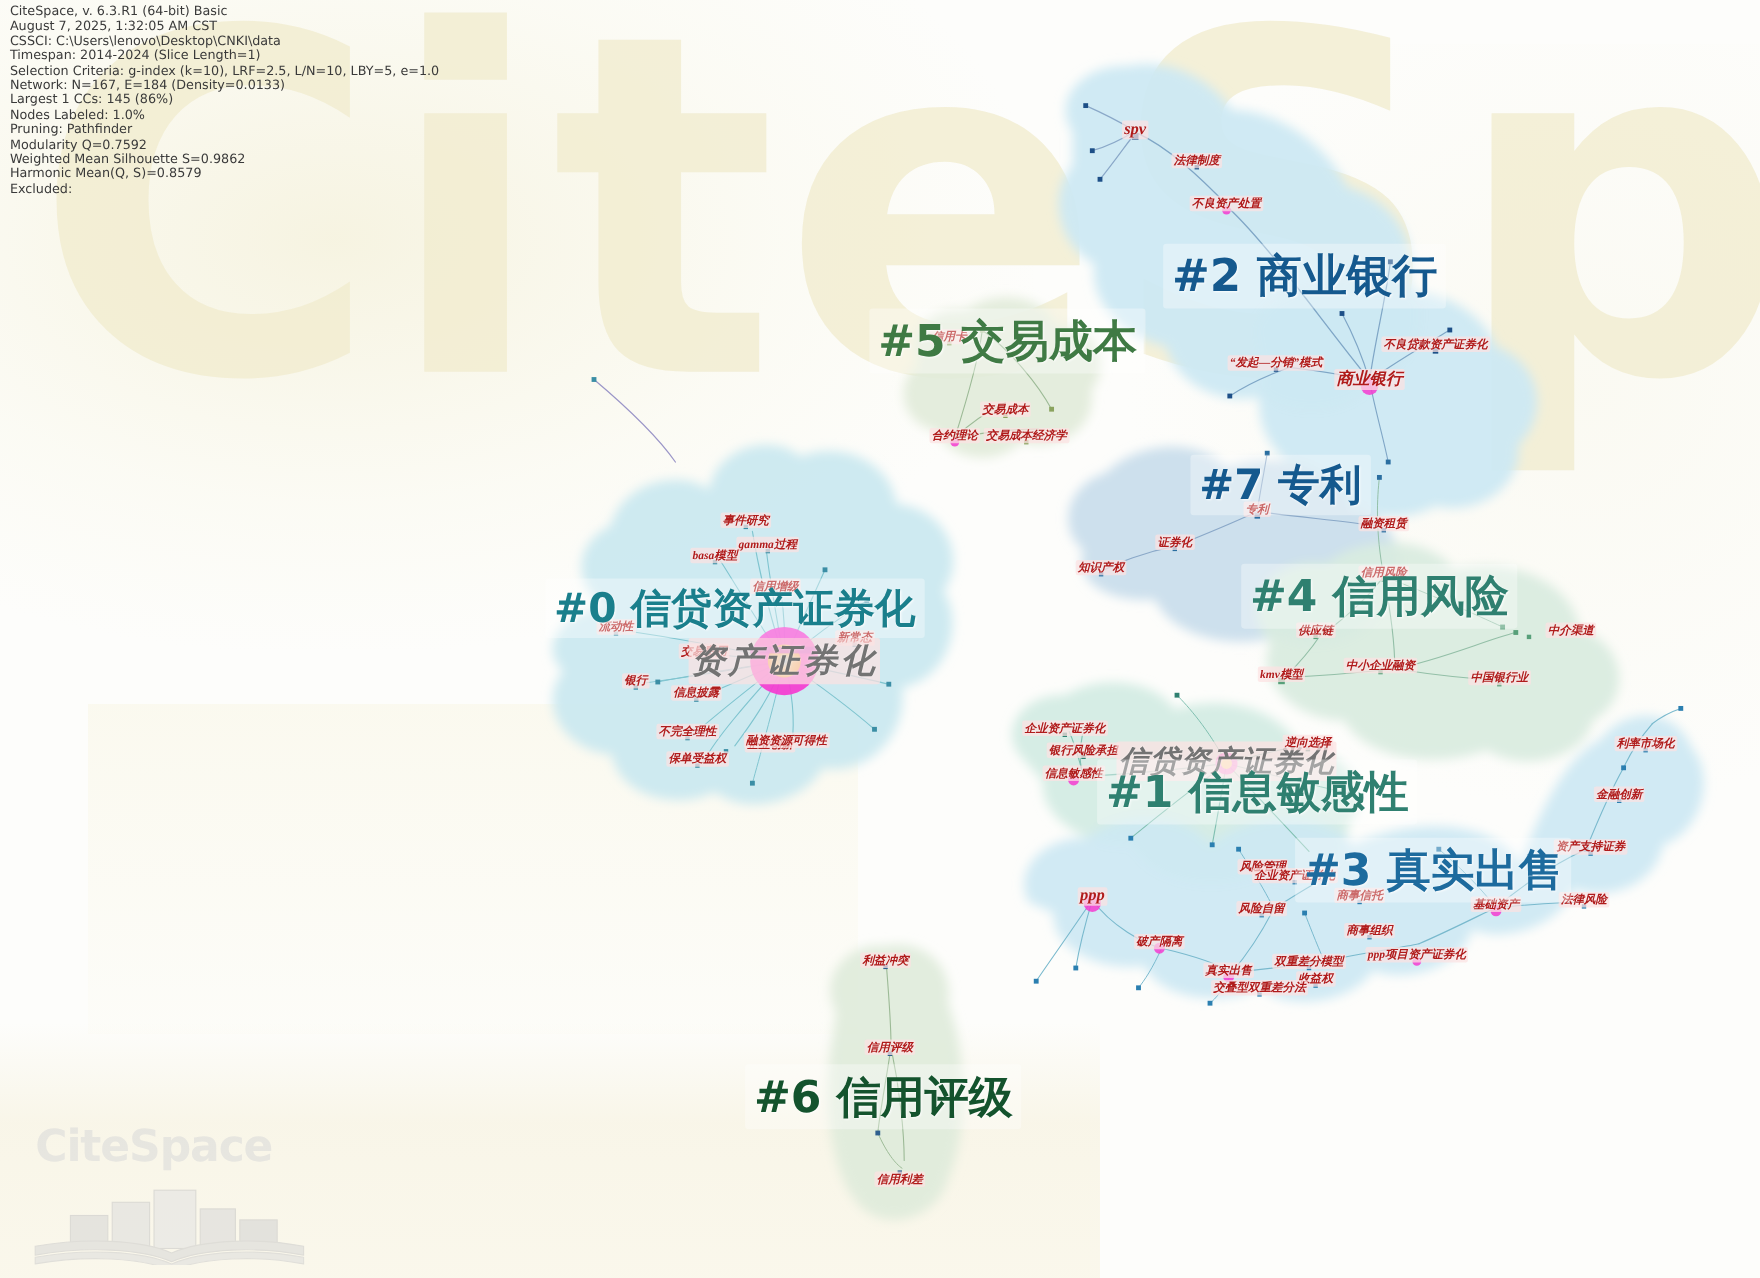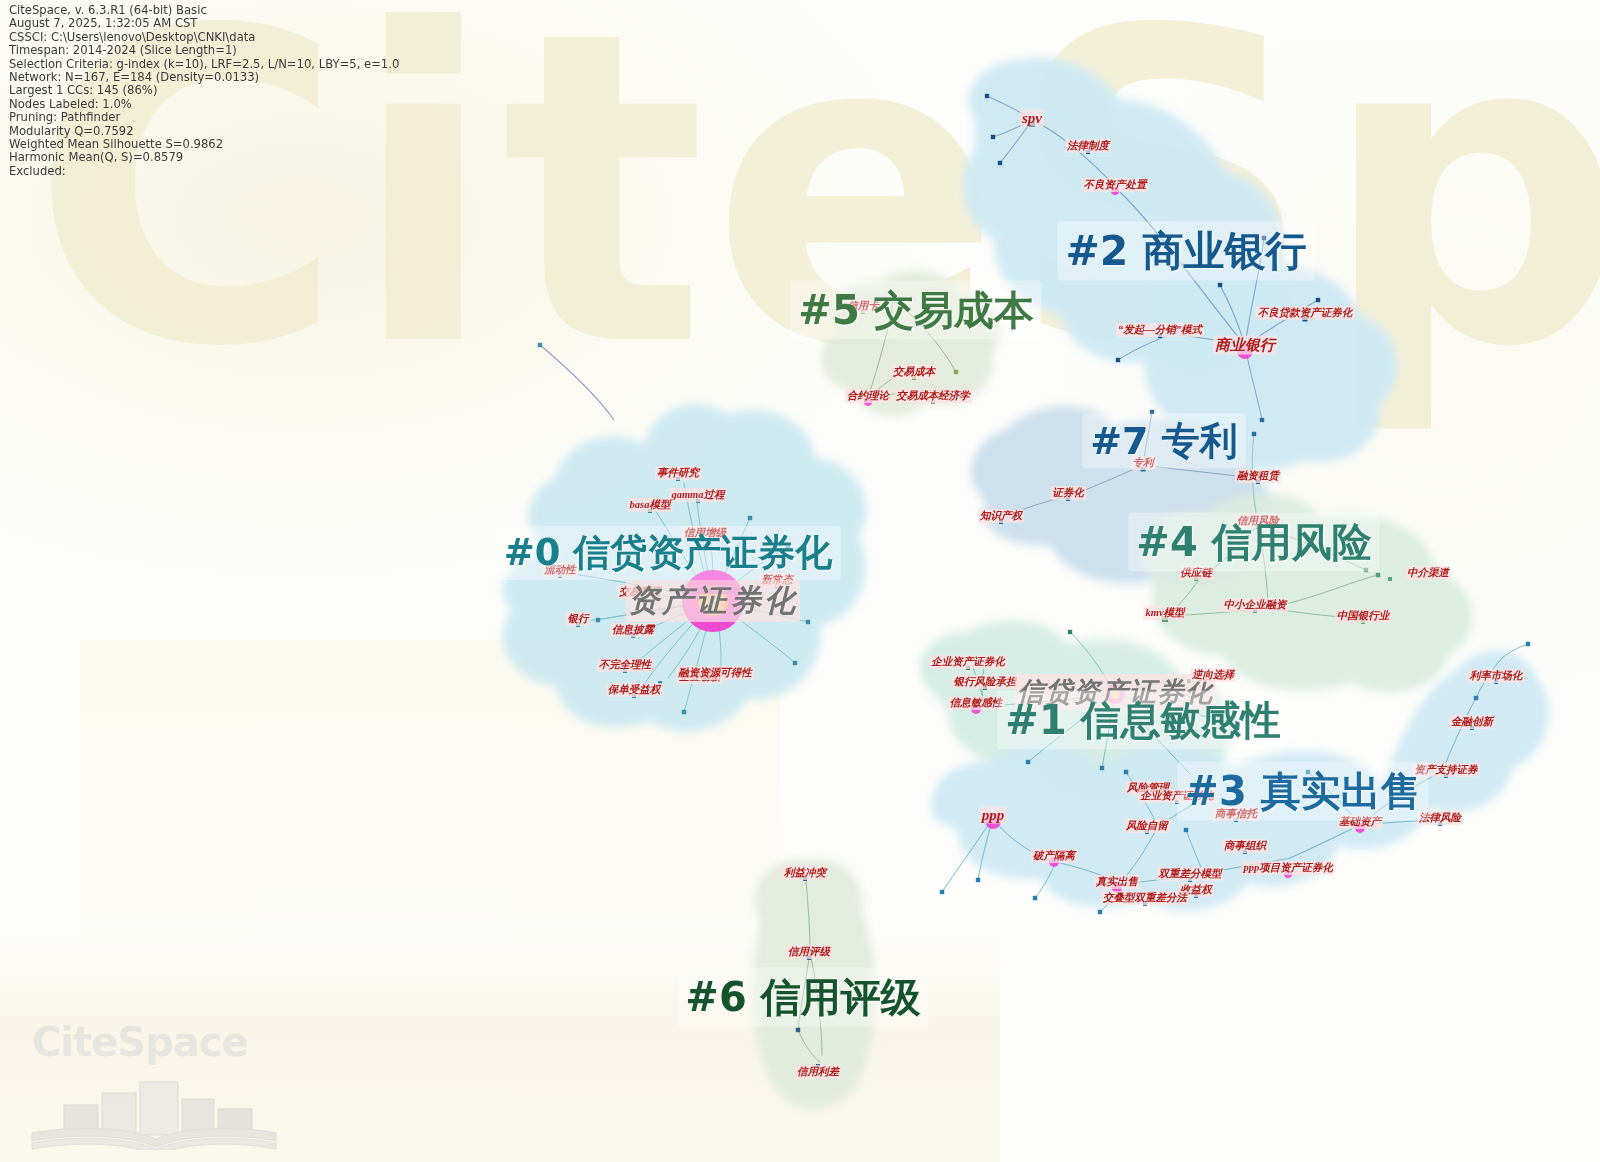--- a/index.html
+++ b/index.html
@@ -448,21 +448,21 @@
       <div class="node-label sm" style="left: 1258px; top: 521px;">信用风险</div>
       <div class="node-label sm" style="left: 1196px; top: 573px;">供应链</div>
       <div class="node-label sm" style="left: 1165px; top: 613px;">kmv模型</div>
       <div class="node-label sm" style="left: 1255px; top: 605px;">中小企业融资</div>
       <div class="node-label sm" style="left: 1390px; top: 573px; margin-left: 38px;">中介渠道</div>
       <div class="node-label sm" style="left: 1363px; top: 616px;">中国银行业</div>
       <div class="node-label sm" style="left: 968px; top: 662px;">企业资产证券化</div>
       <div class="node-label sm" style="left: 985px; top: 682px;">银行风险承担</div>
       <div class="node-label sm" style="left: 976px; top: 703px;">信息敏感性</div>
       <div class="node-label big" style="font-size: 27px; letter-spacing: 1px; left: 1115px; top: 692px;">信贷资产证券化</div>
-      <div class="node-label sm" style="left: 1189px; top: 675px; margin-left: 24px;">逆向选择</div>
+      <div class="node-label sm" style="left: 1189px; top: 675px;">逆向选择</div>
       <div class="node-label sm" style="left: 1496px; top: 676px;">利率市场化</div>
       <div class="node-label sm" style="left: 1472px; top: 722px;">金融创新</div>
       <div class="node-label sm" style="left: 1148px; top: 788px;">风险管理</div>
       <div class="node-label sm" style="left: 1177px; top: 796px;">企业资产证券化</div>
       <div class="node-label sm" style="left: 1446px; top: 770px;">资产支持证券</div>
       <div class="node-label sm" style="left: 1236px; top: 814px;">商事信托</div>
       <div class="node-label sm" style="left: 1360px; top: 822px;">基础资产</div>
       <div class="node-label sm" style="left: 1440px; top: 818px; text-align: center;">法律风险</div>
       <div class="node-label sm" style="left: 1147px; top: 826px;">风险自留</div>
       <div class="node-label mid" style="left: 993px; top: 815px;">ppp</div>

